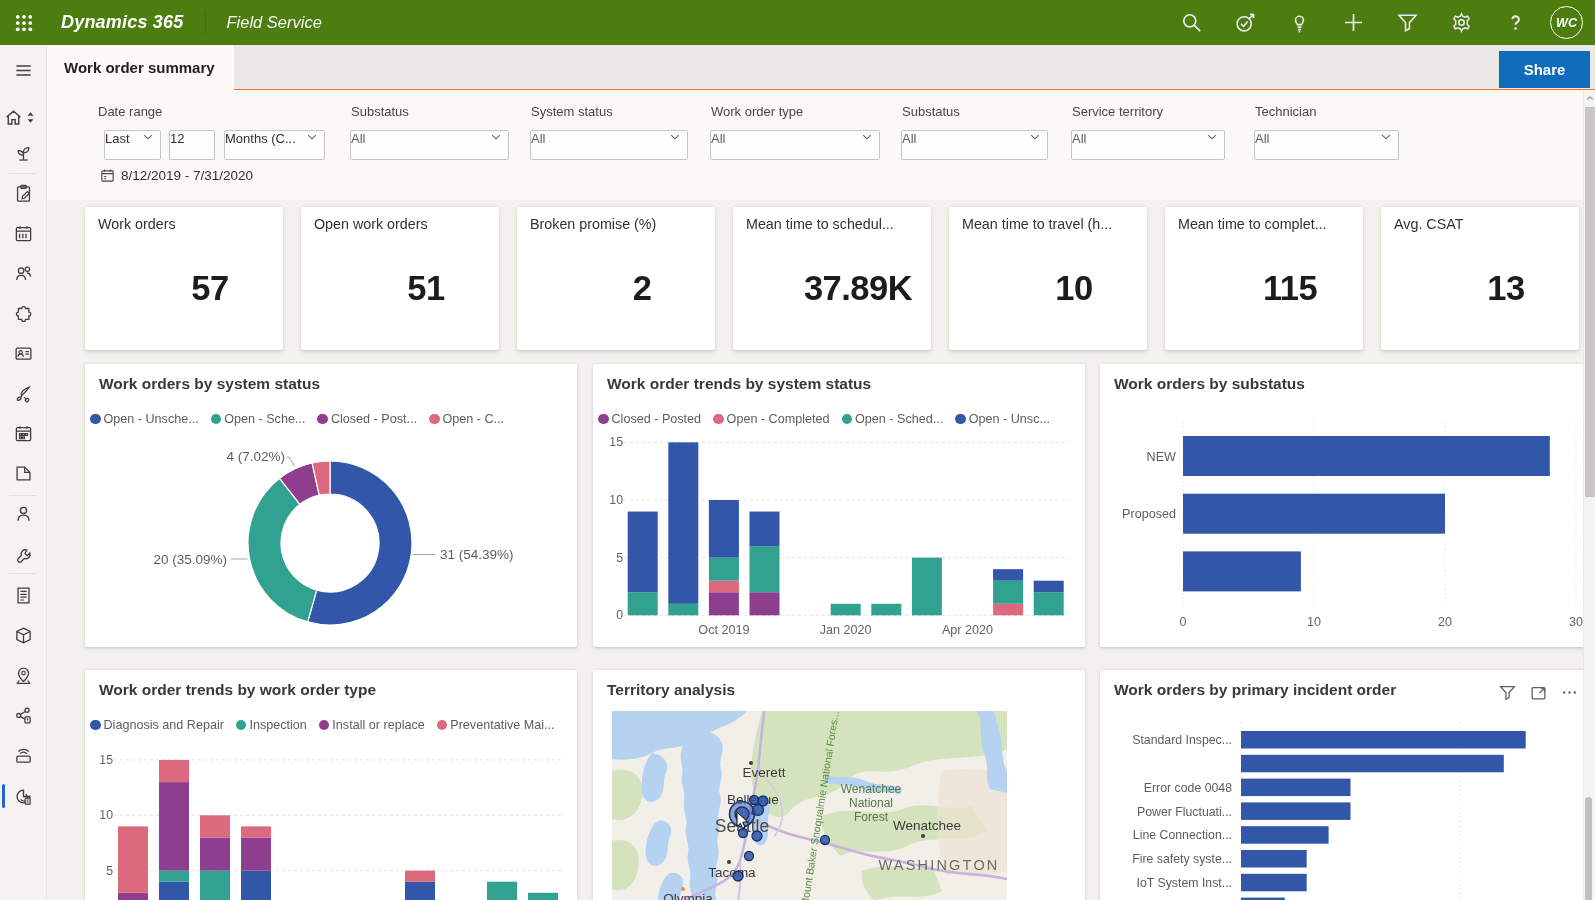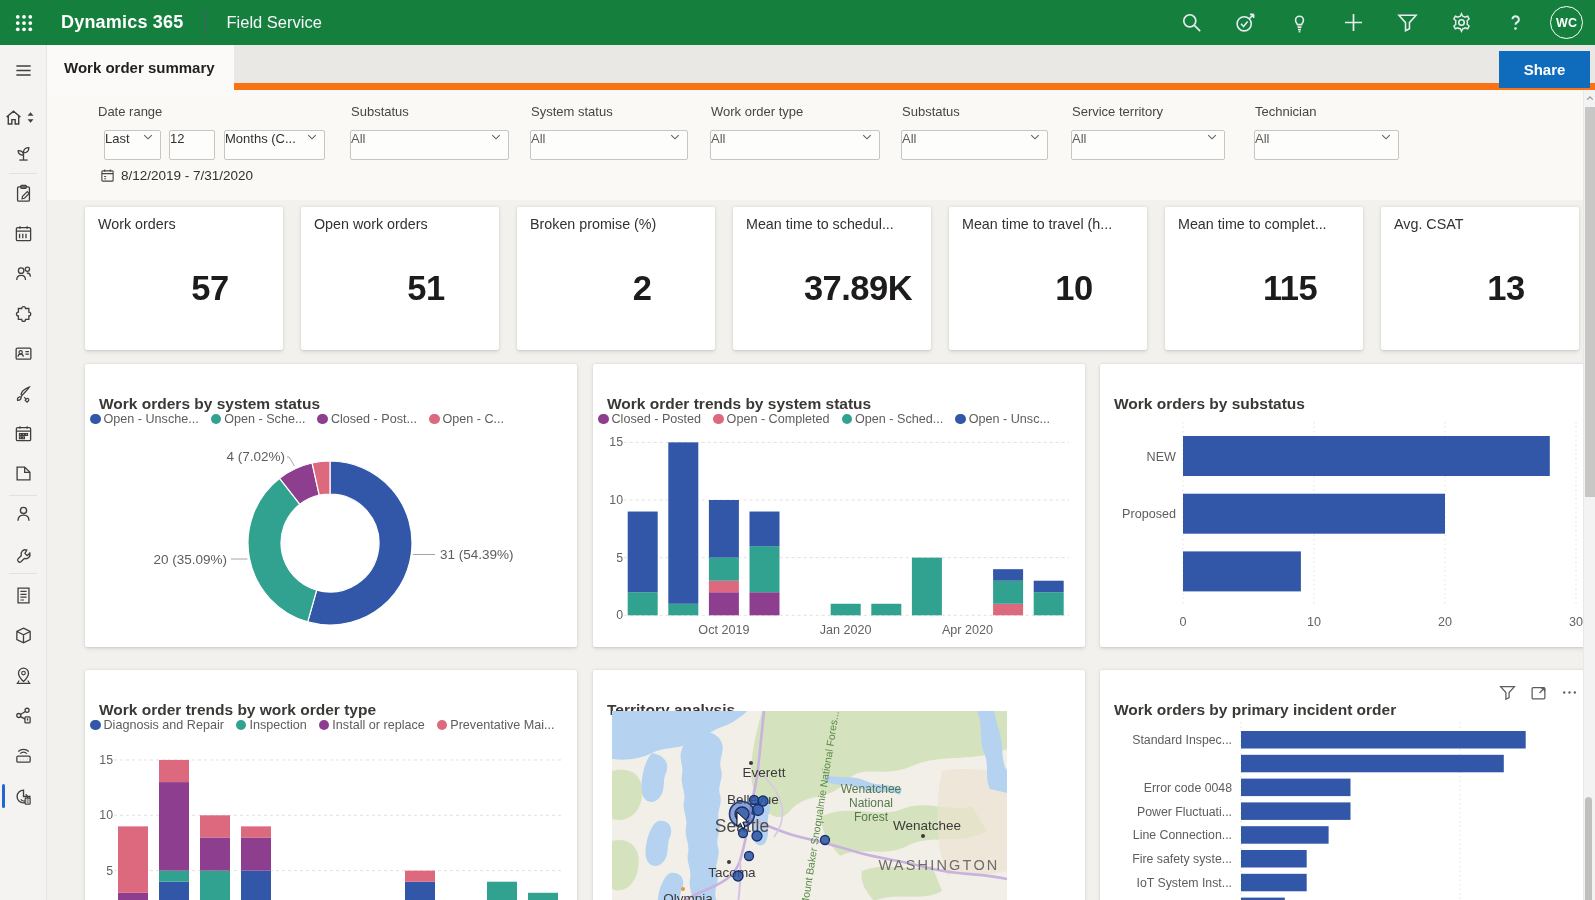--- a/index.html
+++ b/index.html
@@ -1,59 +1,59 @@
 <!DOCTYPE html>
 <html><head>
 <meta charset="utf-8">
 <style>
   * { margin:0; padding:0; box-sizing:border-box; }
   html,body { width:1595px; height:900px; overflow:hidden; }
   body { font-family:"Liberation Sans","DejaVu Sans",sans-serif; background:#f3f1ee; position:relative; }
   .abs { position:absolute; }
 
   
-  #navbar { left:0; top:0; width:1595px; height:45px; background:#15803d; display:flex; align-items:center; color:#fff; }
+  #navbar { left:0; top:0; width:1595px; height:45px; background:#4d7c0f; display:flex; align-items:center; color:#fff;font-style:italic; }
   #waffle { width:47px; height:45px; display:flex; align-items:center; justify-content:center; cursor:pointer; }
   #brand { font-size:18px; font-weight:700; letter-spacing:.2px; margin-left:14px; }
   #nav-divider { width:1px; height:24px; background:#4a5a74; margin:0 20px 0 22px; }
   #module { font-size:16.5px; font-weight:400; color:#f5f7fa; }
   #nav-icons { margin-left:auto; display:flex; align-items:center; height:44px; }
   .nav-icon { width:54px; height:45px; display:flex; align-items:center; justify-content:center; color:#e8ecf2; cursor:pointer; }
   .nav-icon svg { width:21px; height:21px; }
   #avatar { width:33px; height:33px; border-radius:50%; border:1.6px solid #ffffff; display:flex; align-items:center; justify-content:center; font-size:12.5px; font-weight:700; color:#fff; margin:0 12px 0 8px; cursor:pointer; }
 
   
   #sidebar { left:0; top:45px; width:47px; height:855px; background:#f4f3f1; border-right:1px solid #e7e5e2; }
   .side-item { position:absolute; left:0; width:47px; height:36px; display:flex; align-items:center; justify-content:center; color:#413f3d; cursor:pointer; }
   .side-item svg { width:19px; height:19px; }
   .side-item.active::before { content:""; position:absolute; left:2px; top:6px; bottom:6px; width:3px; background:#2266d3; border-radius:2px; }
 
   
-  #tabbar { left:47px; top:45px; width:1548px; height:45px; background:#eae8e5; border-bottom:7px solid #f97316; }
+  #tabbar { left:47px; top:45px; width:1548px; height:45px; background:#eae8e5; border-bottom:1px solid #f97316; }
   #active-tab { position:absolute; left:0; top:0; width:187px; height:45px; background:#fbfaf8; display:flex; align-items:center; padding-left:17px; font-size:15px; font-weight:700; color:#201f1e; cursor:pointer; }
   #share-btn { position:absolute; right:5px; top:6px; width:91px; height:37px; background:#0f6cbd; color:#fff; font-size:15px; font-weight:700; border:none; display:flex; align-items:center; justify-content:center; cursor:pointer; }
 
   
   #filter-zone { left:47px; top:90px; width:1548px; height:110px; background:#faf9f6; }
   .flt-label { position:absolute; font-size:13px; color:#484644; top:14px; }
   .flt-box { position:absolute; top:40px; height:30px; background:#fdfdfc; border:1px solid #c8c6c3; border-radius:2px; display:flex; align-items:flex-start; padding:0 6px 0 0; font-size:13px; color:#605e5c; cursor:pointer; }
   .flt-box .val { flex:1; overflow:hidden; white-space:nowrap; }
   .flt-box.dark { color:#323130; }
   .chev { width:12px; height:12px; flex:none; margin-left:4px; color:#605e5c; }
   #date-readout { position:absolute; left:53px; top:78px; display:flex; align-items:center; font-size:13.5px; color:#323130; }
   #date-readout svg { width:15px; height:15px; margin-right:6px; color:#484644; }
 
   
   .card { position:absolute; background:#fff; border-radius:2px; box-shadow:0 0.9px 2.2px rgba(0,0,0,.10), 0 1.8px 5px rgba(0,0,0,.08); }
   .kpi { width:198px; height:143px; top:207px; }
   .kpi .kpi-title { position:absolute; left:13px; top:9px; right:8px; font-size:14.3px; color:#323130; white-space:nowrap; overflow:hidden; }
   .kpi .kpi-value { position:absolute; left:9px; right:0; top:62px; text-align:center; font-size:34.5px; font-weight:700; color:#1d1c1b; letter-spacing:-.5px;padding-left:43px; }
   .chart-card { width:492px; height:283px; top:364px; overflow:hidden; }
   .row2 { top:670px; }
-  .card-title { position:absolute; left:14px; top:11px; font-size:15.5px; font-weight:600; color:#3b3936;margin-top:20px; }
+  .card-title { position:absolute; left:14px; top:11px; font-size:15.5px; font-weight:600; color:#3b3936; }
   .legend { position:absolute; left:5px; top:48px; right:4px; display:flex; align-items:center; font-size:12.6px; color:#5f5d5b; white-space:nowrap; overflow:hidden; }
   .legend .li { display:flex; align-items:center; margin-right:12px; flex:none; }
   .legend .dot { width:10.5px; height:10.5px; border-radius:50%; margin-right:3px; flex:none; }
   svg.plot { position:absolute; left:0; top:0; overflow:visible; }
   .card-icons { position:absolute; right:14px; top:14px; display:flex; gap:14px; color:#5f5d5b; }
   .card-icons svg { width:17px; height:17px; cursor:pointer; }
 
   
   #map-wrap { position:absolute; left:19px; top:41px; width:395px; height:245px; overflow:hidden; }
 

